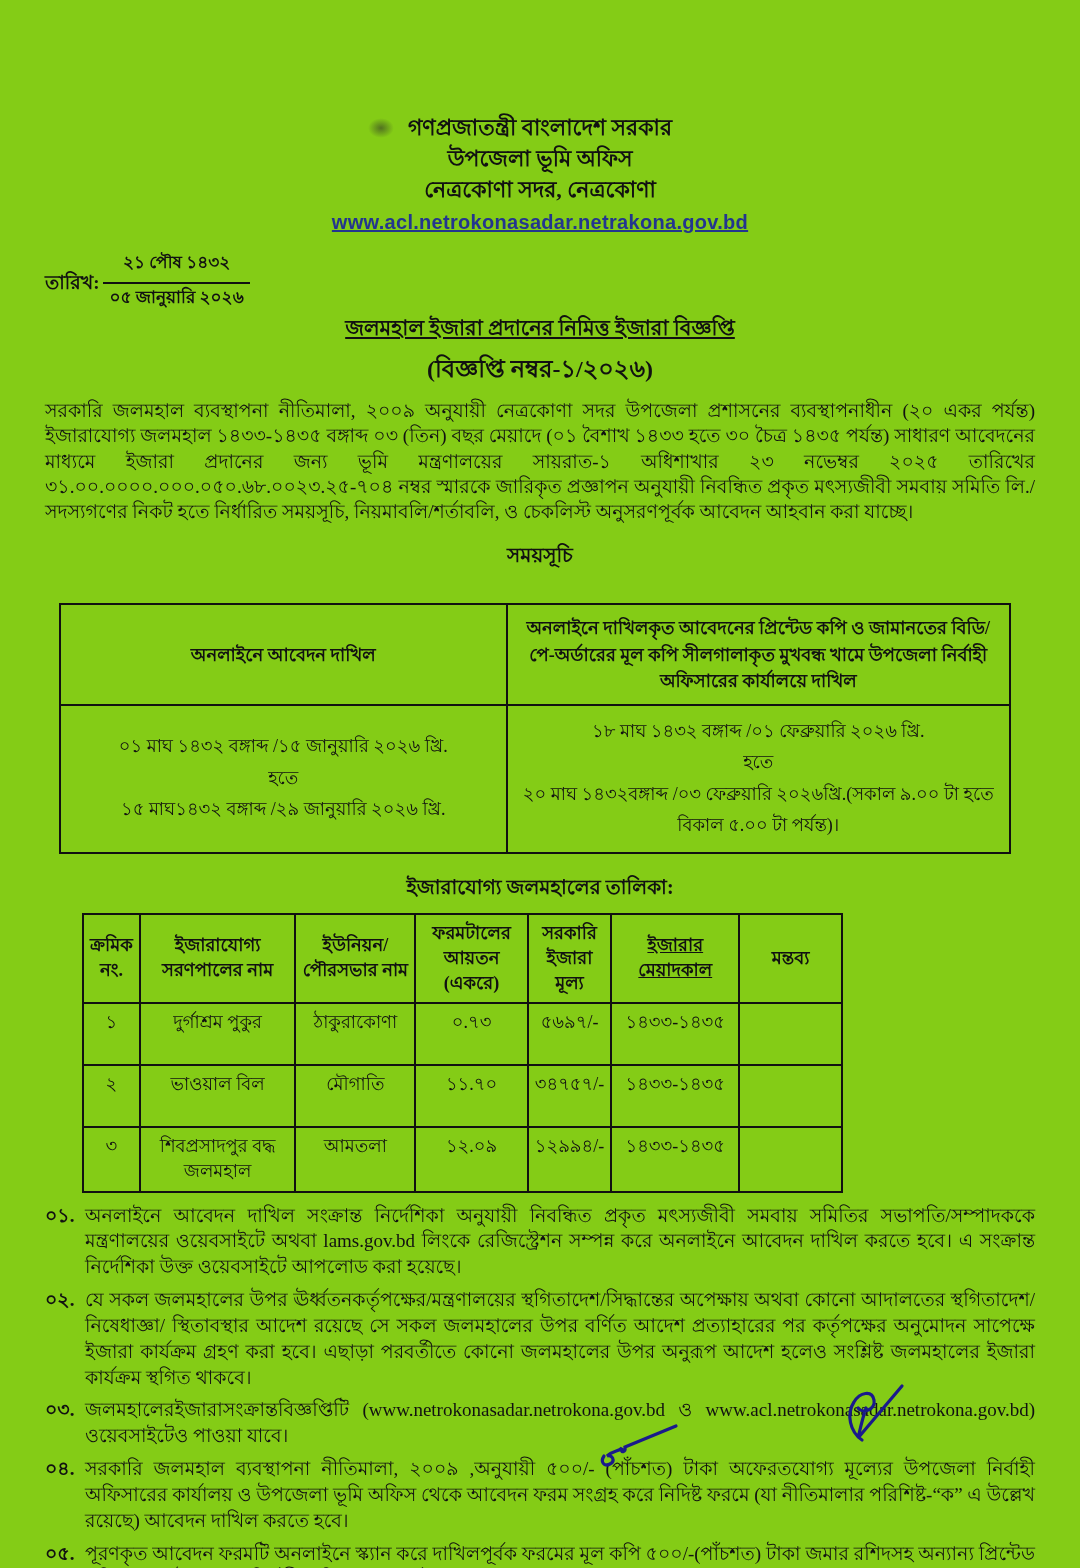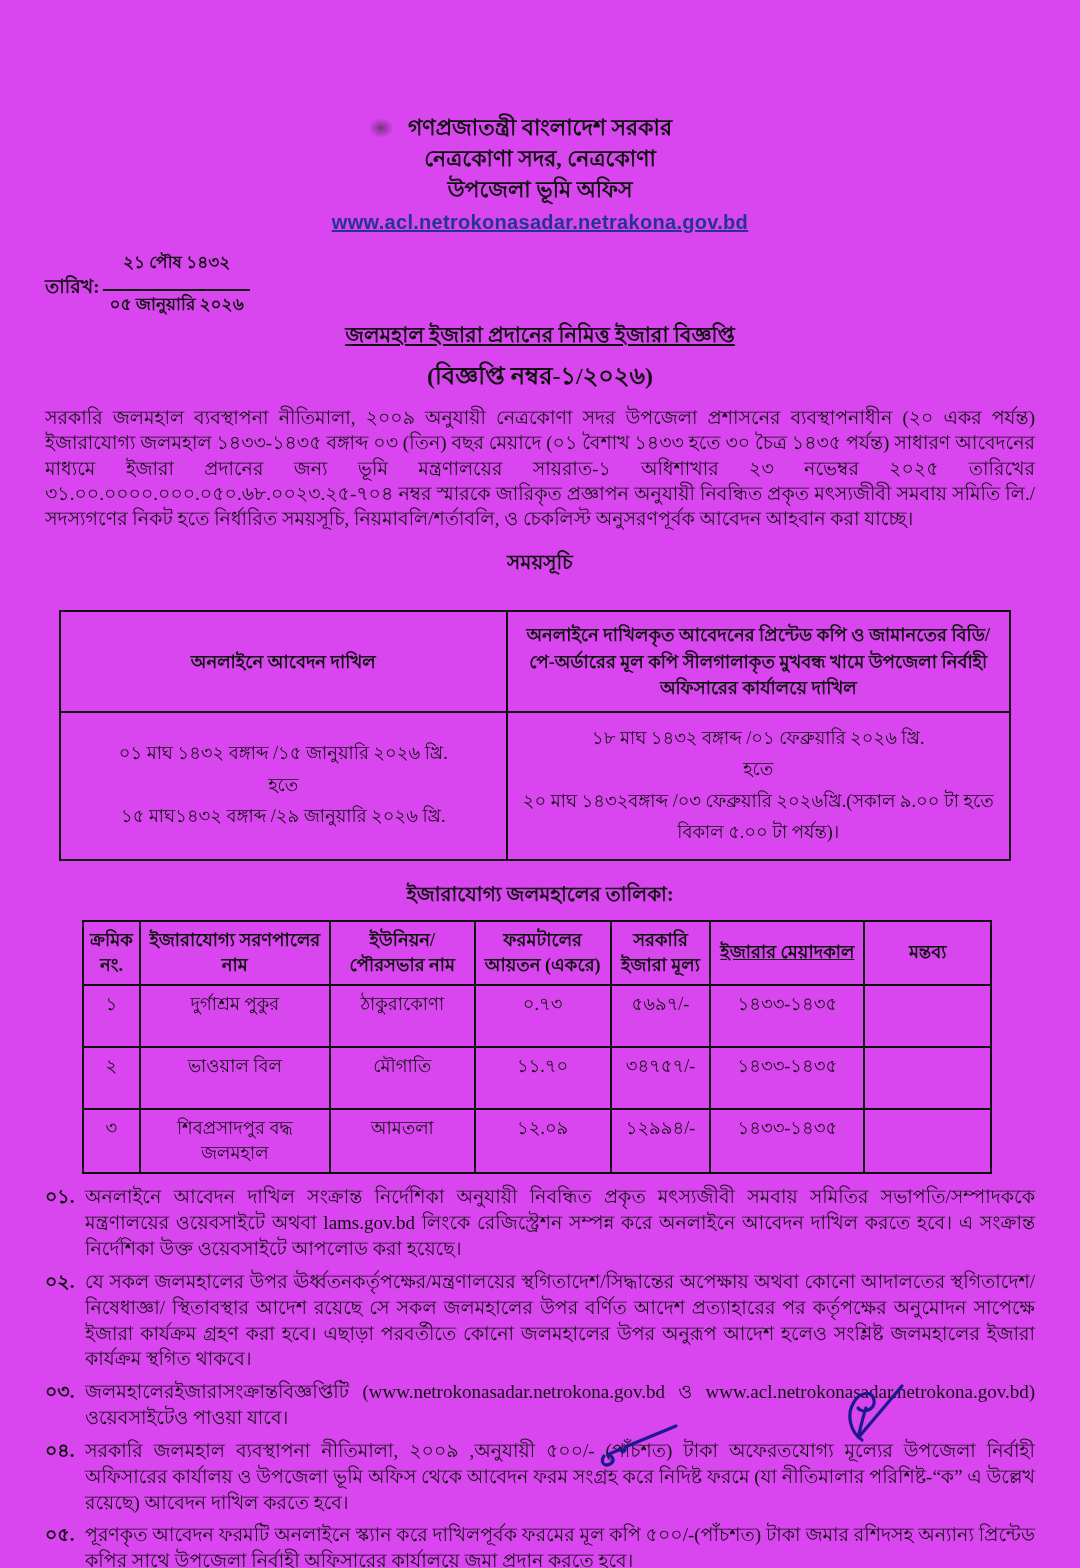--- a/index.html
+++ b/index.html
@@ -1,21 +1,21 @@
 <!DOCTYPE html>
 <html lang="bn"><head>
 <meta charset="utf-8">
 <style>
   html,body{margin:0;padding:0;background:#ffffff;}
   body{font-family:"Liberation Serif","DejaVu Serif",serif;color:#111;}
   .page{
     position:relative;
     width:1080px;height:1568px;
     margin:0 auto;
-    background:#d946ef;
+    background:#84cc16;
     box-sizing:border-box;
     padding:112px 45px 30px 45px;
     overflow:hidden;
   }
   .scan-smudge{
     position:absolute;left:368px;top:118px;width:26px;height:20px;
     background:radial-gradient(ellipse at center,rgba(40,40,40,.55),rgba(40,40,40,0) 70%);
     border-radius:50%;
   }
   
@@ -29,21 +29,21 @@
   }
   
   .memo-row{
     display:flex;justify-content:space-between;align-items:flex-start;
     margin-top:14px;font-size:19px;
   }
   .memo-no{padding-top:14px;font-weight:bold;letter-spacing:.2px;}
   .date-wrap{display:flex;align-items:center;font-weight:bold;}
   .date-label{font-size:19px;margin-right:4px;padding-top:8px;}
   .date-frac{display:inline-block;text-align:center;font-size:17px;line-height:1.5;}
-  .date-top{border-bottom:2px solid #111;padding:0 14px 13px 14px;}
+  .date-top{border-bottom:2px solid #111;padding:0 14px 6px 14px;}
   .date-bottom{padding:1px 6px 0 6px;}
   
   .doc-title{text-align:center;margin-top:2px;}
   .doc-title .t1{font-size:21px;font-weight:bold;text-decoration:underline;}
   .doc-title .t2{font-size:24px;font-weight:bold;margin-top:3px;}
   
   .intro{
     margin-top:8px;font-size:19px;line-height:1.33;text-align:justify;
   }
   
@@ -56,21 +56,21 @@
   .schedule-table th,.schedule-table td{
     border:2px solid #111;text-align:center;vertical-align:middle;
   }
   .schedule-table th{font-weight:bold;padding:10px 14px;line-height:1.45;}
   .schedule-table td{padding:10px 12px;line-height:1.75;}
   .schedule-table .c1{width:47%;}
   .schedule-table .c2{width:53%;}
   
   .list-heading{text-align:center;font-size:20px;font-weight:bold;margin-top:18px;}
   .jal-table{
-    width:910px;margin:8px auto 0 37px;
+    width:761px;margin:8px auto 0 37px;
     border:2px solid #111;font-size:18px;
   }
   .jal-table th,.jal-table td{
     border:2px solid #111;text-align:center;vertical-align:top;
     padding:6px 6px;line-height:1.4;
   }
   .jal-table th{font-weight:bold;vertical-align:middle;}
   .jal-table td{height:48px;}
   .jal-table .w0{width:6%;}  .jal-table .w1{width:21%;}
   .jal-table .w2{width:16%;} .jal-table .w3{width:15%;}
@@ -88,22 +88,22 @@
 </style>
 </head>
 <body>
 
 <div class="page">
 
   <div class="scan-smudge"></div>
 
   <div class="doc-header">
     <div class="h-line">গণপ্রজাতন্ত্রী বাংলাদেশ সরকার</div>
+    <div class="h-line">উপজেলা ভূমি অফিস</div>
     <div class="h-line">নেত্রকোণা সদর, নেত্রকোণা</div>
-    <div class="h-line">উপজেলা ভূমি অফিস</div>
     <div><span class="h-link">www.acl.netrokonasadar.netrakona.gov.bd</span></div>
   </div>
 
   <div class="memo-row">
     <div class="date-wrap">
       <span class="date-label">তারিখ:</span>
       <span class="date-frac">
         <span class="date-top" style="display:block;">২১ পৌষ ১৪৩২</span>
         <span class="date-bottom" style="display:block;">০৫ জানুয়ারি ২০২৬</span>
       </span>

